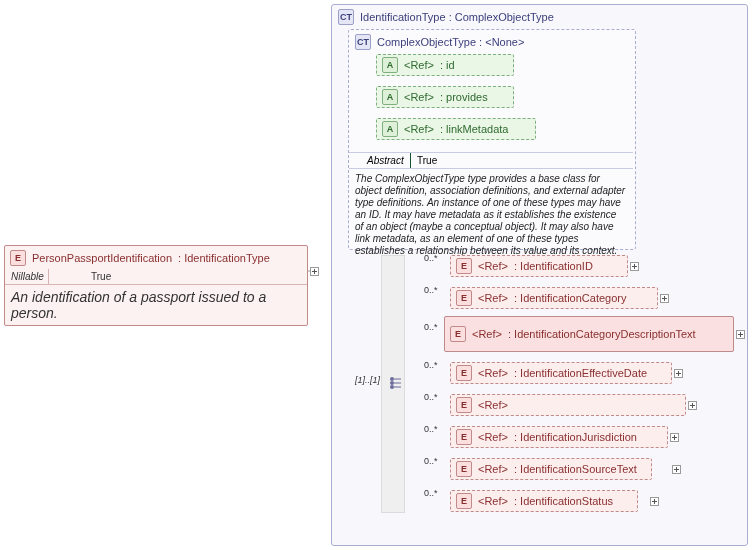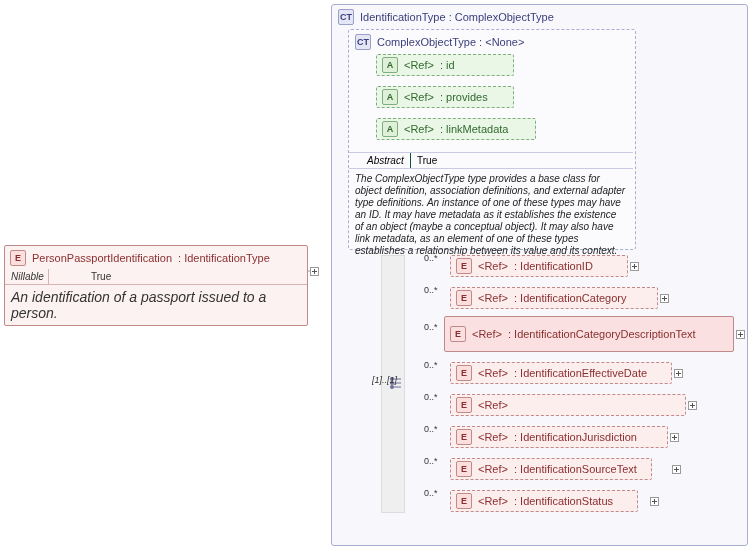--- a/index.html
+++ b/index.html
@@ -253,21 +253,21 @@
   <div class="seqbar" style="left:381px;top:255px;width:22px;height:256px;"></div>
 
   <div class="dotgrp" style="left:388px;top:376px;width:16px;height:14px;">
     <svg width="16" height="14">
       <circle cx="4" cy="3" r="2" fill="#6d6d9c"></circle>
       <circle cx="4" cy="7" r="2" fill="#6d6d9c"></circle>
       <circle cx="4" cy="11" r="2" fill="#6d6d9c"></circle>
       <path d="M6 3 H13 M6 7 H13 M6 11 H13" stroke="#6d6d9c" stroke-width="1" fill="none"></path>
     </svg>
   </div>
-  <div class="occur occur-italic" style="left:372px;top:375px;">[1]..[1]</div>
+  <div class="occur occur-italic" style="left:355px;top:375px;">[1]..[1]</div>
 
   <div class="occur" style="left:424px;top:253px;">0..*</div>
   <div class="elrow" style="left:450px;top:255px;width:178px;height:22px;">
     <span class="ic ic-e">
         <span>E</span>
       </span>
     <span class="ref">&lt;Ref&gt;</span>
     <span class="nm">: IdentificationID</span>
   </div>
   <div class="plus" style="left:630px;top:262px;"></div>

